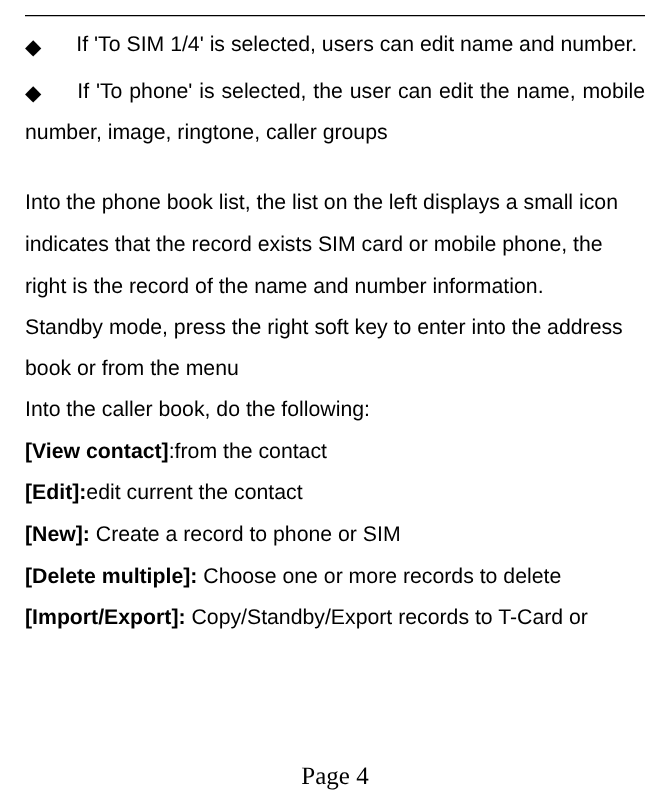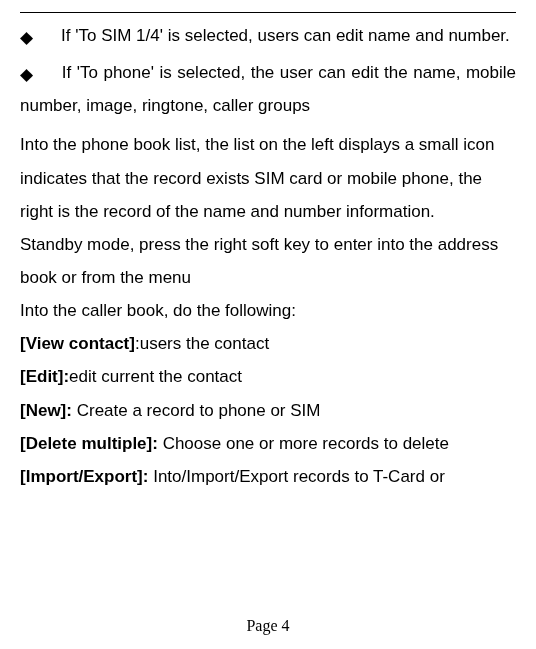--- a/index.html
+++ b/index.html
@@ -42,21 +42,21 @@
     .bold {
       font-weight: bold;
     }
     .footer {
       position: absolute;
       bottom: 8px;
       left: 0;
       width: 100%;
       text-align: center;
       font-family: "Times New Roman", Times, serif;
-      font-size: 16px;
+      font-size: 20px;
     }
     .content-area {
       height: 590px;
       overflow: hidden;
     }
   </style>
 </head>
 <body>
 
 <div class="content-area">
@@ -68,24 +68,24 @@
       <span class="bullet">◆</span><span>If 'To SIM 1/4' is selected, users can edit name and number.</span>
     </p>
   </div>
 
   <div class="bullet-block">
     <p class="para-justify">
       <span class="bullet">◆</span><span>If 'To phone' is selected, the user can edit the name, mobile number, image, ringtone, caller groups</span>
     </p>
   </div>
 
-  <p class="para" style="margin-top:6px">Into the phone book list, the list on the left displays a small icon indicates that the record exists SIM card or mobile phone, the right is the record of the name and number information.</p>
+  <p class="para" style="margin-top:23px">Into the phone book list, the list on the left displays a small icon indicates that the record exists SIM card or mobile phone, the right is the record of the name and number information.</p>
   <p class="para">Standby mode, press the right soft key to enter into the address book or from the menu</p>
   <p class="para">Into the caller book, do the following:</p>
 
-  <p class="para"><span class="bold">[View contact]</span><span>:</span><span>users the contact</span></p>
+  <p class="para"><span class="bold">[View contact]</span><span>:</span><span>from the contact</span></p>
   <p class="para"><span class="bold">[Edit]:</span><span></span><span>edit current the contact</span></p>
   <p class="para"><span class="bold">[New]:</span><span> </span><span>Create a record to phone or SIM</span></p>
   <p class="para"><span class="bold">[Delete multiple]:</span><span> </span><span>Choose one or more records to delete</span></p>
-  <p class="para-justify"><span class="bold">[Import/Export]:</span><span> </span><span>Into/Import/Export records to T-Card or</span></p>
+  <p class="para-justify"><span class="bold">[Import/Export]:</span><span> </span><span>Copy/Standby/Export records to T-Card or</span></p>
 </div>
 
 <div class="footer">Page 4</div>
 
 </body></html>

